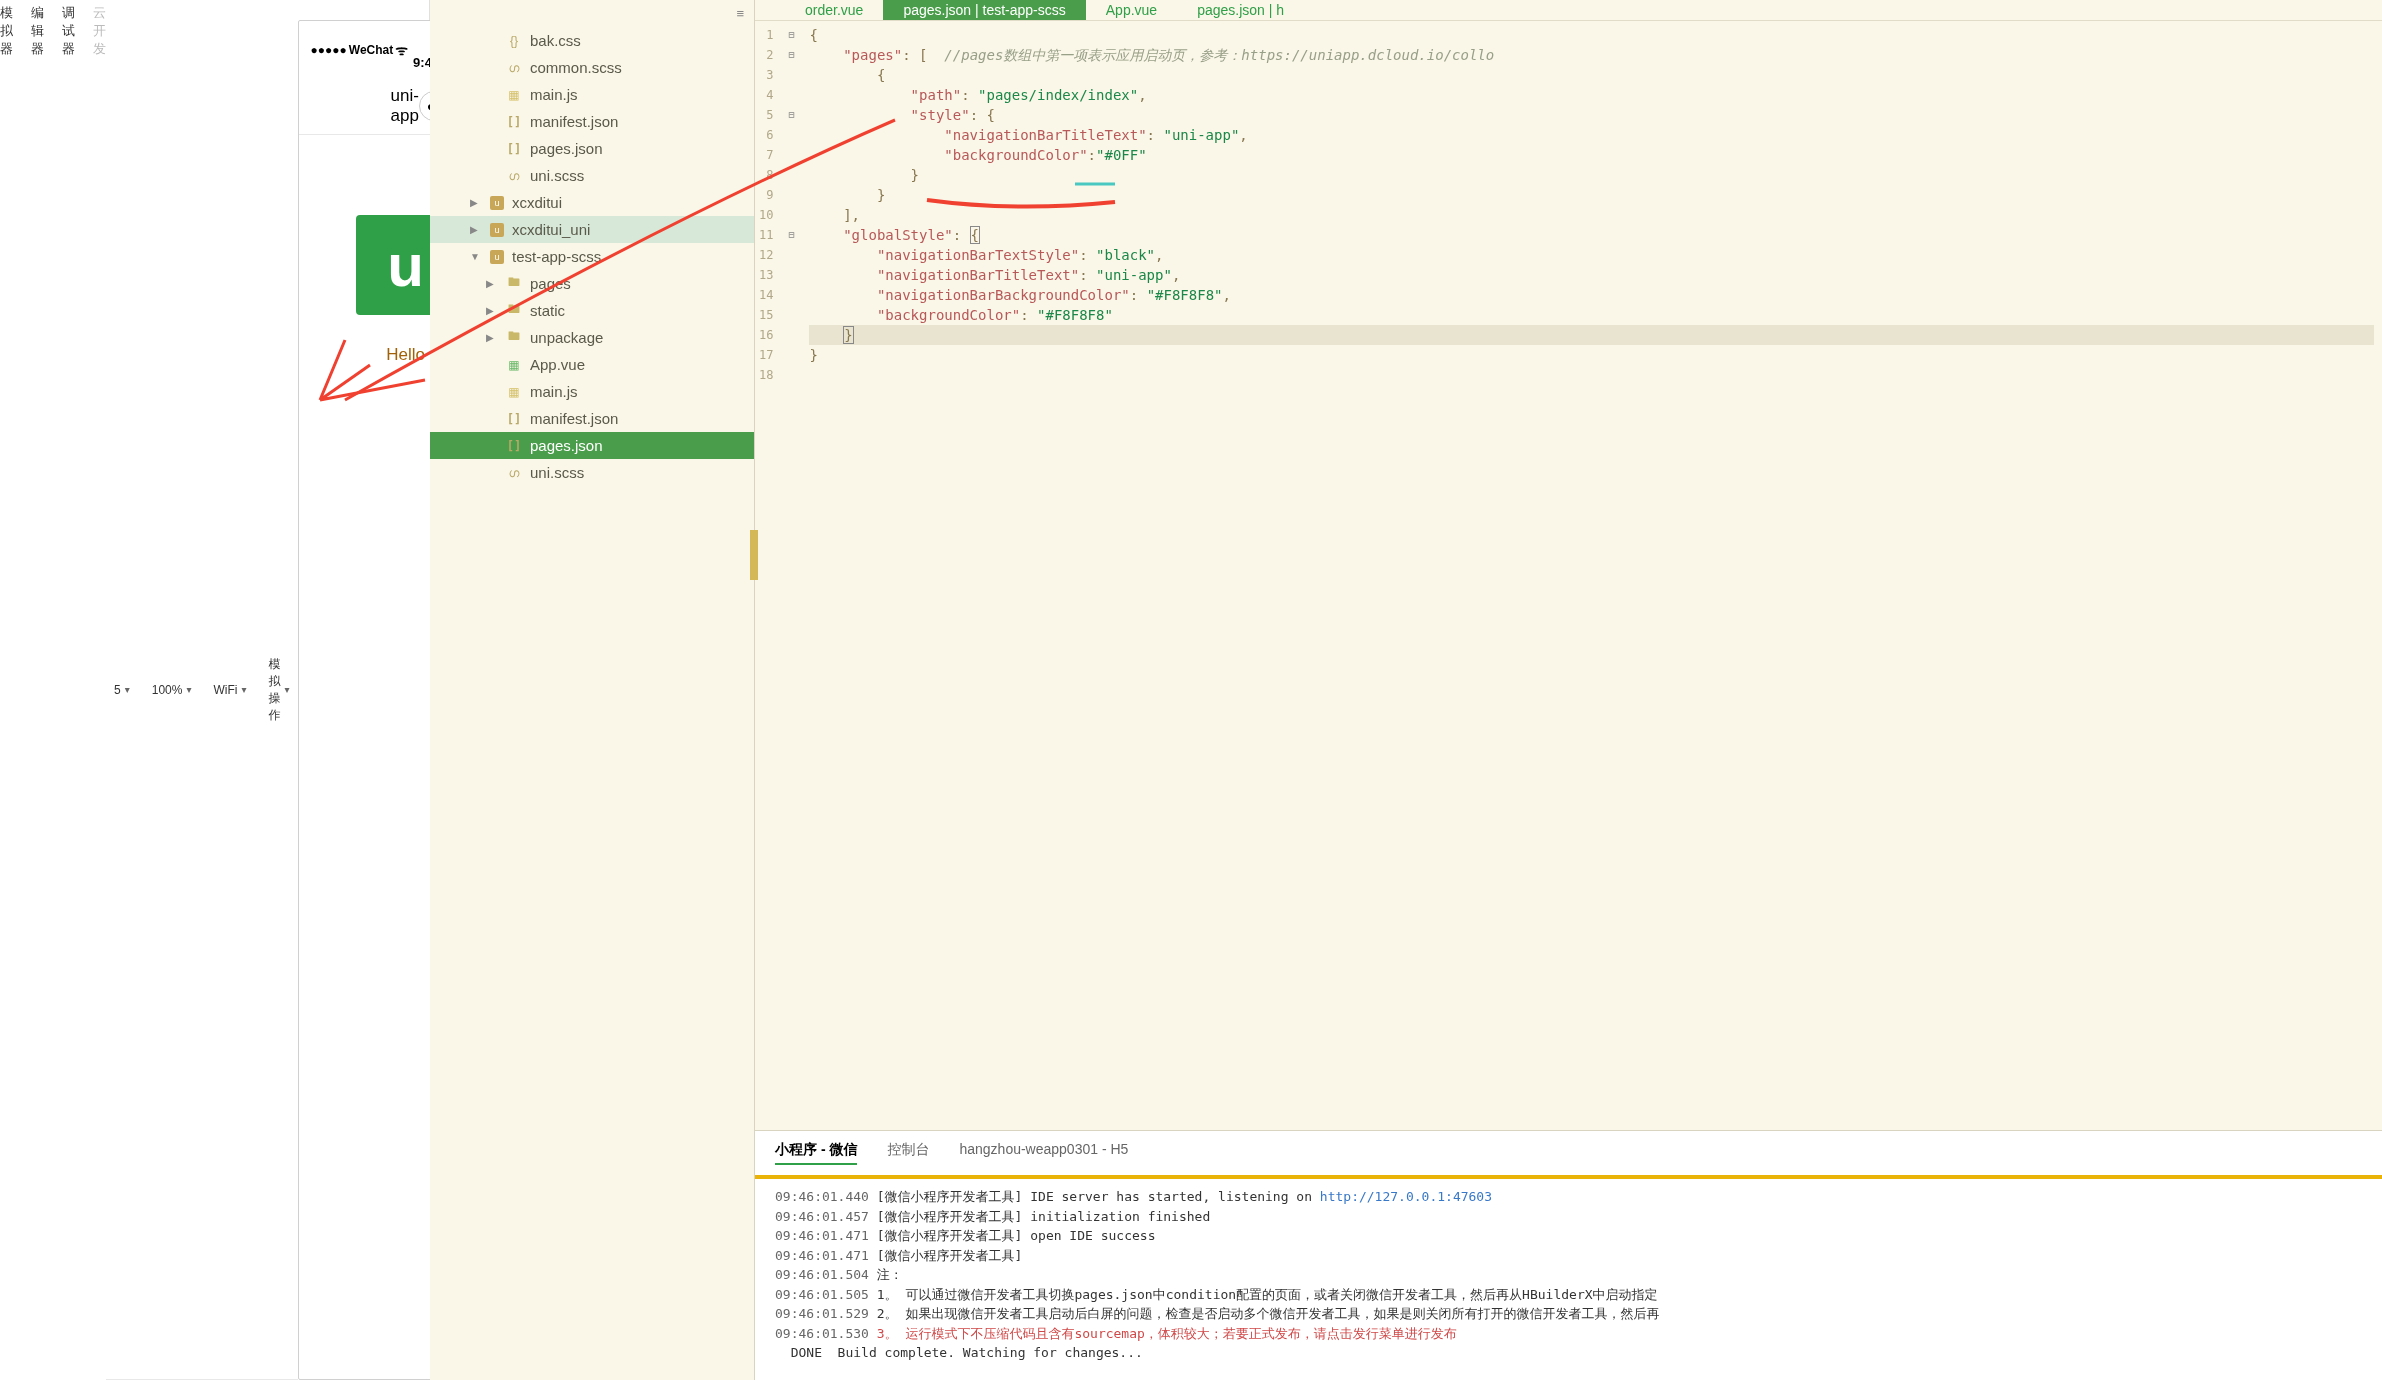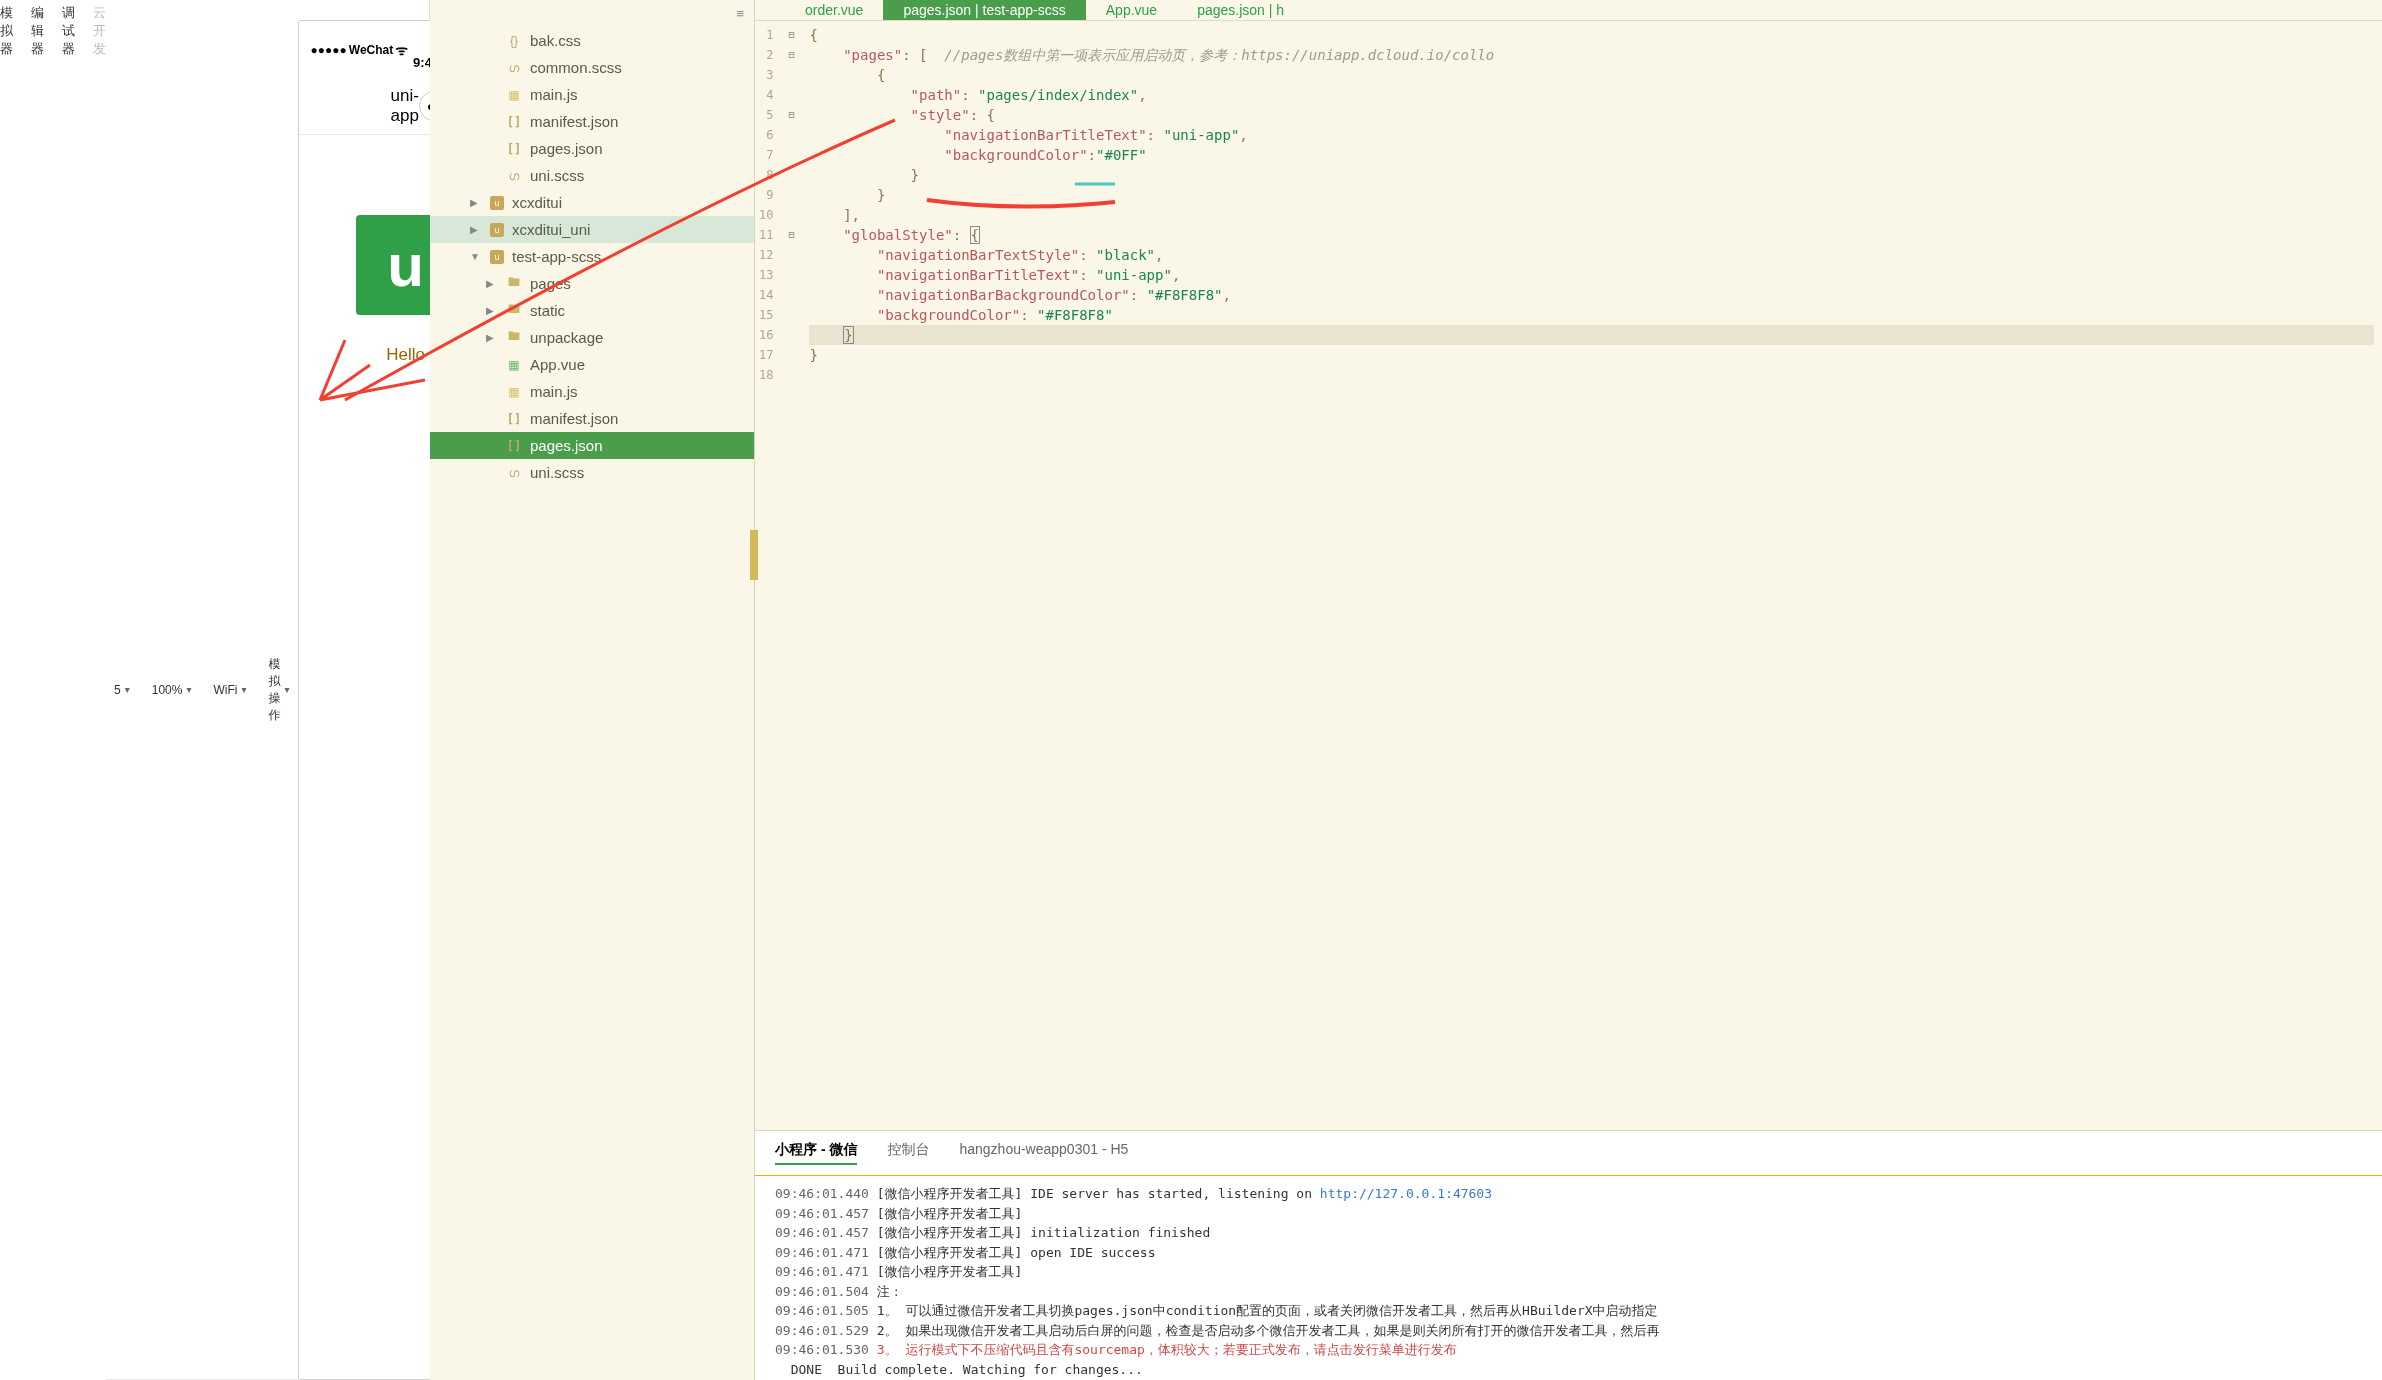--- a/index.html
+++ b/index.html
@@ -77,21 +77,21 @@
     .tok-punct { color: #887850; }
     .tok-str { color: #1a8848; }
     .tok-comment { color: #98a088; font-style: italic; }
     .tok-brace-hl { border: 1px solid #888; }
     
     
     .annotation-svg { position: absolute; left: 315px; top: 100px; pointer-events: none; z-index: 100; }
     
     
     .console { height: 250px; border-top: 1px solid #d8d4c0; background: #fff; display: flex; flex-direction: column; }
-    .console-tabs { display: flex; gap: 30px; padding: 10px 20px; font-size: 14px; border-bottom: 1px solid #eab308; }
+    .console-tabs { display: flex; gap: 30px; padding: 10px 20px; font-size: 14px; border-bottom: 4px solid #eab308; }
     .console-tab { cursor: pointer; color: #666; padding-bottom: 4px; }
     .console-tab.active { color: #000; font-weight: 600; border-bottom: 2px solid #2fa048; }
     .console-body { flex: 1; overflow: auto; padding: 8px 20px; font-family: "Menlo", "Consolas", monospace; font-size: 13px; line-height: 1.5; }
     .log-line { white-space: pre; color: #333; }
     .log-time { color: #666; }
     .log-red { color: #d04848; }
     .log-link { color: #3878c8; cursor: pointer; }
   </style>
 </head>
 <body>
@@ -314,21 +314,20 @@
     </div>
 
     <div class="console">
       <div class="console-tabs" id="console-tabs">
           <div class="console-tab active">小程序 - 微信</div>
           <div class="console-tab">控制台</div>
           <div class="console-tab">hangzhou-weapp0301 - H5</div>
         </div>
       <div class="console-body" id="console-body">
           <div class="log-line"><span class="log-time">09:46:01.440</span> [微信小程序开发者工具] IDE server has started, listening on <span class="log-link">http://127.0.0.1:47603</span></div>
-          <div class="log-line"><span class="log-time">09:46:01.457</span> [微信小程序开发者工具]</div>
           <div class="log-line"><span class="log-time">09:46:01.457</span> [微信小程序开发者工具] initialization finished</div>
           <div class="log-line"><span class="log-time">09:46:01.471</span> [微信小程序开发者工具] open IDE success</div>
           <div class="log-line"><span class="log-time">09:46:01.471</span> [微信小程序开发者工具]</div>
           <div class="log-line"><span class="log-time">09:46:01.504</span> 注：</div>
           <div class="log-line"><span class="log-time">09:46:01.505</span> 1。 可以通过微信开发者工具切换pages.json中condition配置的页面，或者关闭微信开发者工具，然后再从HBuilderX中启动指定</div>
           <div class="log-line"><span class="log-time">09:46:01.529</span> 2。 如果出现微信开发者工具启动后白屏的问题，检查是否启动多个微信开发者工具，如果是则关闭所有打开的微信开发者工具，然后再</div>
           <div class="log-line"><span class="log-time">09:46:01.530</span> <span class="log-red">3。 运行模式下不压缩代码且含有sourcemap，体积较大；若要正式发布，请点击发行菜单进行发布</span></div>
           <div class="log-line">  DONE  Build complete. Watching for changes...</div>
         </div>
     </div>

